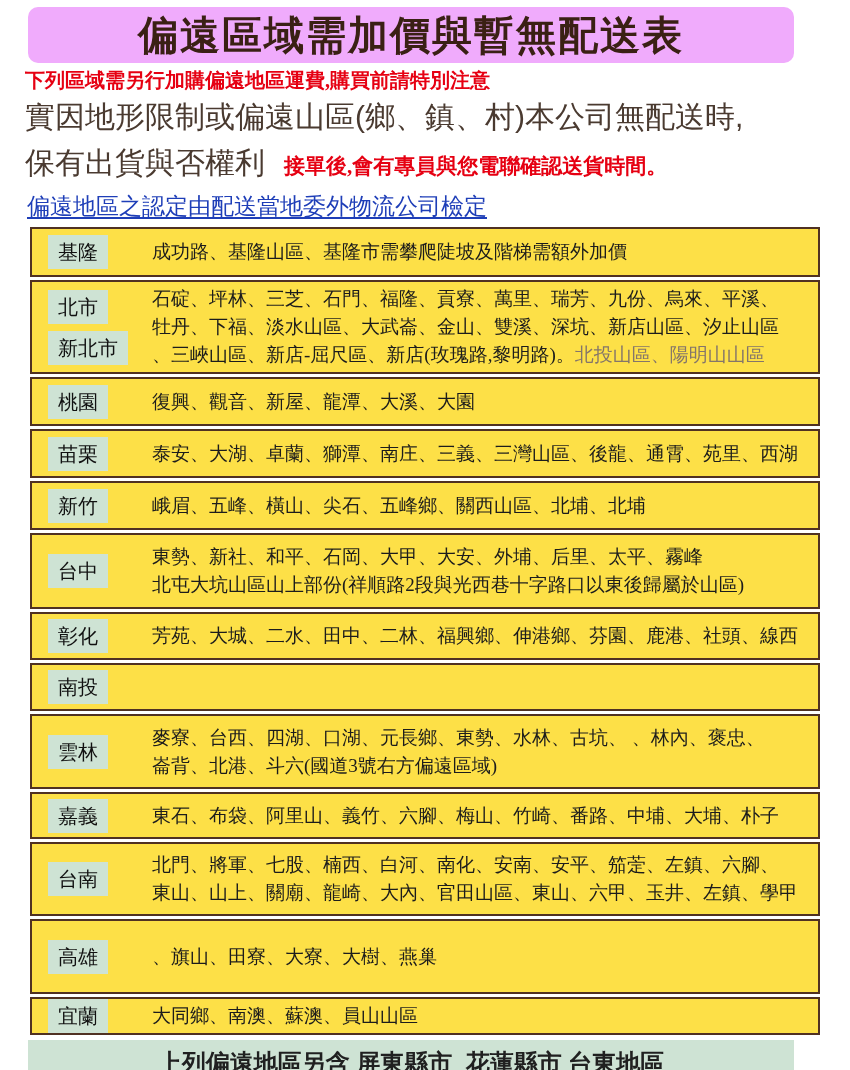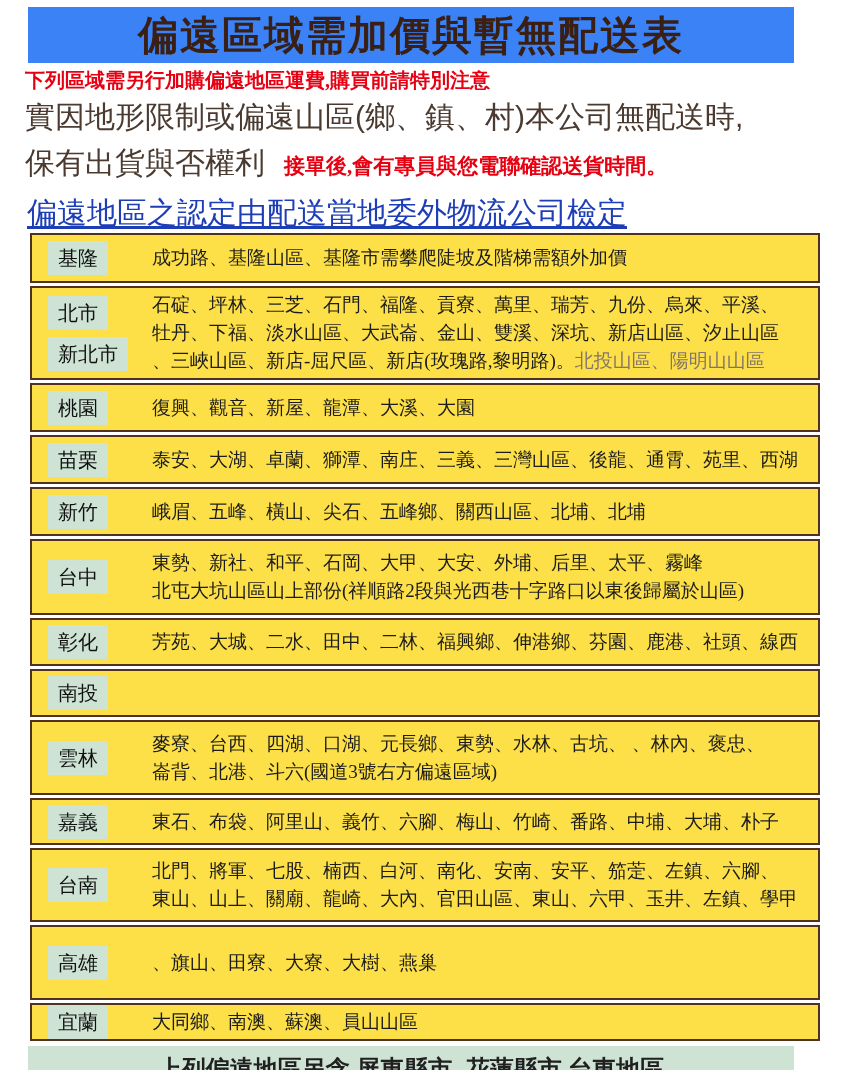--- a/index.html
+++ b/index.html
@@ -5,22 +5,22 @@
   html,body { margin:0; padding:0; }
   body {
     width:850px; height:1070px; overflow:hidden;
     background:#ffffff;
     font-family:"Liberation Sans", sans-serif;
   }
   .page { padding:7px 0 0 28px; }
 
   .banner {
     width:766px; height:56px;
-    background:#3b82f6;
-    display:flex; align-items:center; justify-content:center;
+    background:#f0abfc;
+    display:flex; align-items:center; justify-content:center;border-radius:10px;
   }
   .banner .title {
     font-size:40px; font-weight:bold; color:#3a2014; letter-spacing:2px;
     white-space:nowrap;
   }
 
   .red-warning {
     font-family:"Liberation Serif", serif;
     font-size:20px; font-weight:bold; color:#e60012;
     line-height:24px; margin:5px 8px 2px -3px;
@@ -29,23 +29,23 @@
   .main-notice {
     font-size:30px; color:#4a3a30; line-height:46px; white-space:nowrap;
     margin-left:-3px;
   }
   .main-notice .inline-red {
     font-family:"Liberation Serif", serif;
     font-size:21px; font-weight:bold; color:#e60012; margin-left:19px;
   }
 
   .blue-note {
-    font-size:30px; color:#1e3eb8; line-height:31px;
+    font-size:23px; color:#1e3eb8; line-height:31px;
     text-decoration:underline; text-underline-offset:3px;
-    margin:8px 0 5px -1px; white-space:nowrap;
+    margin:2px 0 5px -1px; white-space:nowrap;
   }
 
   .rtable { width:790px; margin-left:2px; }
   .row {
     box-sizing:border-box;
     border:2px solid #503122;
     background:#fde047;
     display:flex; align-items:center;
     margin-bottom:3px;
   }

